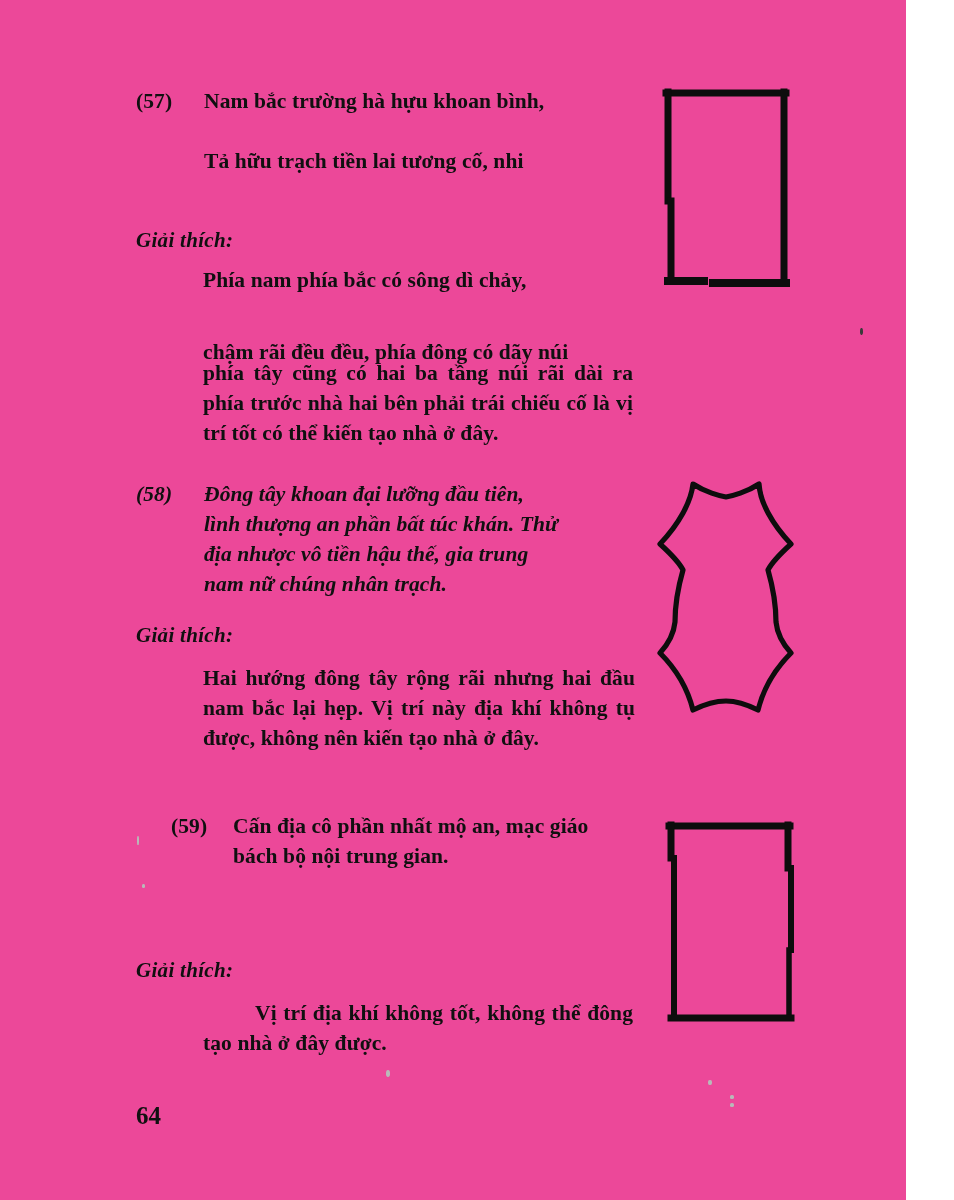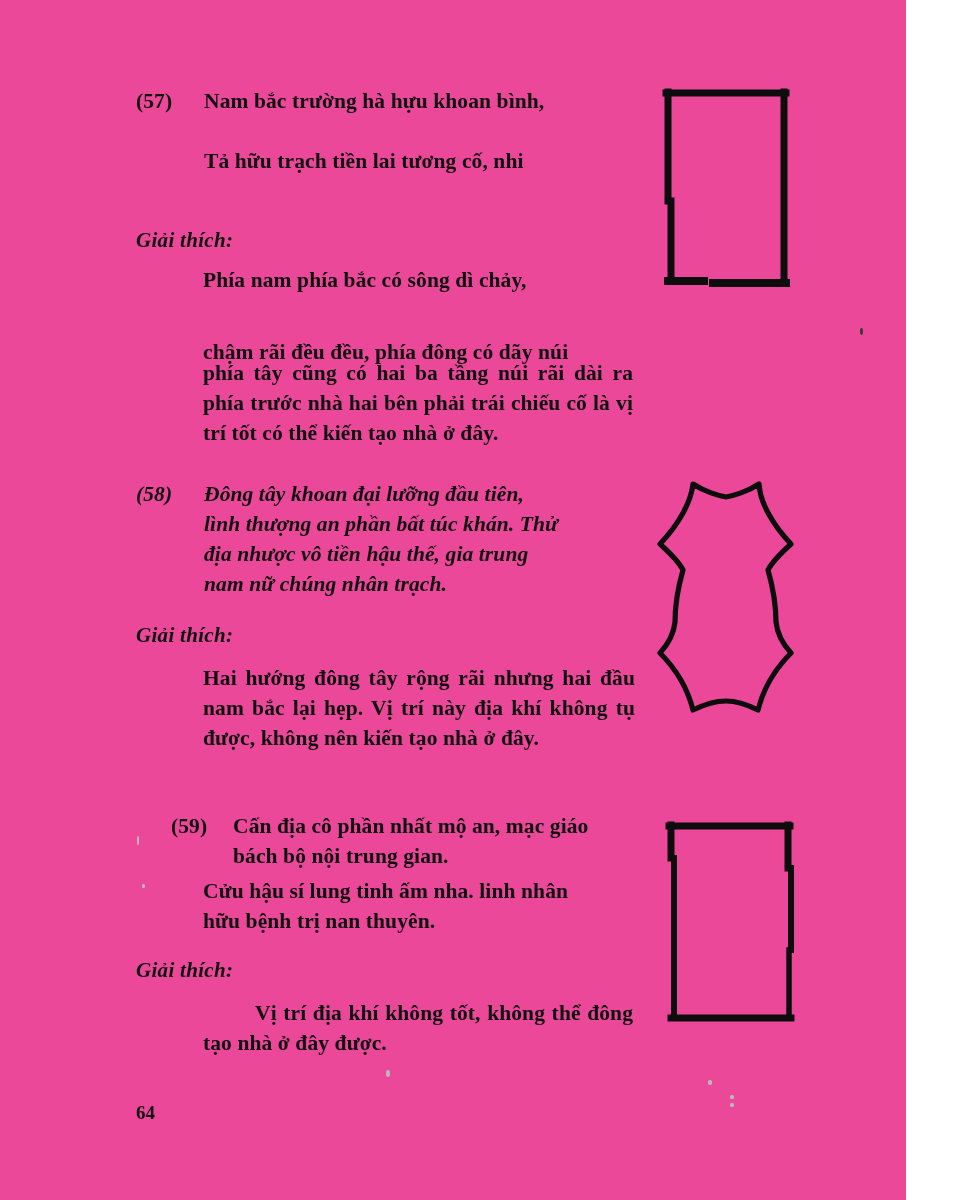--- a/index.html
+++ b/index.html
@@ -52,21 +52,21 @@
     text-align: justify;
     text-align-last: left;
   }
   .first-indent {
     text-indent: 52px;
   }
   .pageno {
     position: absolute;
     font-family: "Liberation Serif", "DejaVu Serif", serif;
     font-weight: bold;
-    font-size: 19px;
+    font-size: 25px;
     color: #111;
   }
 
   
   .figure {
     position: absolute;
   }
   .figure svg {
     display: block;
     overflow: visible;
@@ -108,24 +108,20 @@
 
   <div class="block giai" style="left:136px; top:620px;">Giải thích:</div>
 
   <div class="block explain justify" style="left:203px; top:663px; width:432px;">Hai hướng đông tây rộng rãi nhưng hai đầu nam bắc lại hẹp. Vị trí này địa khí không tụ được, không nên kiến tạo nhà ở đây.</div>
 
   <div class="block verse" style="left:136px; top:811px; padding-left:62px; text-indent:-62px;margin-left:35px;">
     <span class="marker" style="width:62px;">(59)</span><span>Cấn địa cô phần nhất mộ an, mạc giáo</span><br>
     <span>bách bộ nội trung gian.</span>
   </div>
 
-  <div class="block explain" style="left:203px; top:876px; width:440px;">
-    <span>Cửu hậu sí lung tinh ấm nha. linh nhân</span><br>
-    <span>hữu bệnh trị nan thuyên.</span>
-  </div>
 
   <div class="block giai" style="left:136px; top:955px;">Giải thích:</div>
 
   <div class="block explain justify first-indent" style="left:203px; top:998px; width:430px;">Vị trí địa khí không tốt, không thể đông tạo nhà ở đây được.</div>
 
   <div class="pageno" style="left:136px; top:1102px;">64</div>
 
   <div class="figure" style="left:660px; top:85px;">
     <svg width="140" height="205" viewBox="0 0 140 205">
 

